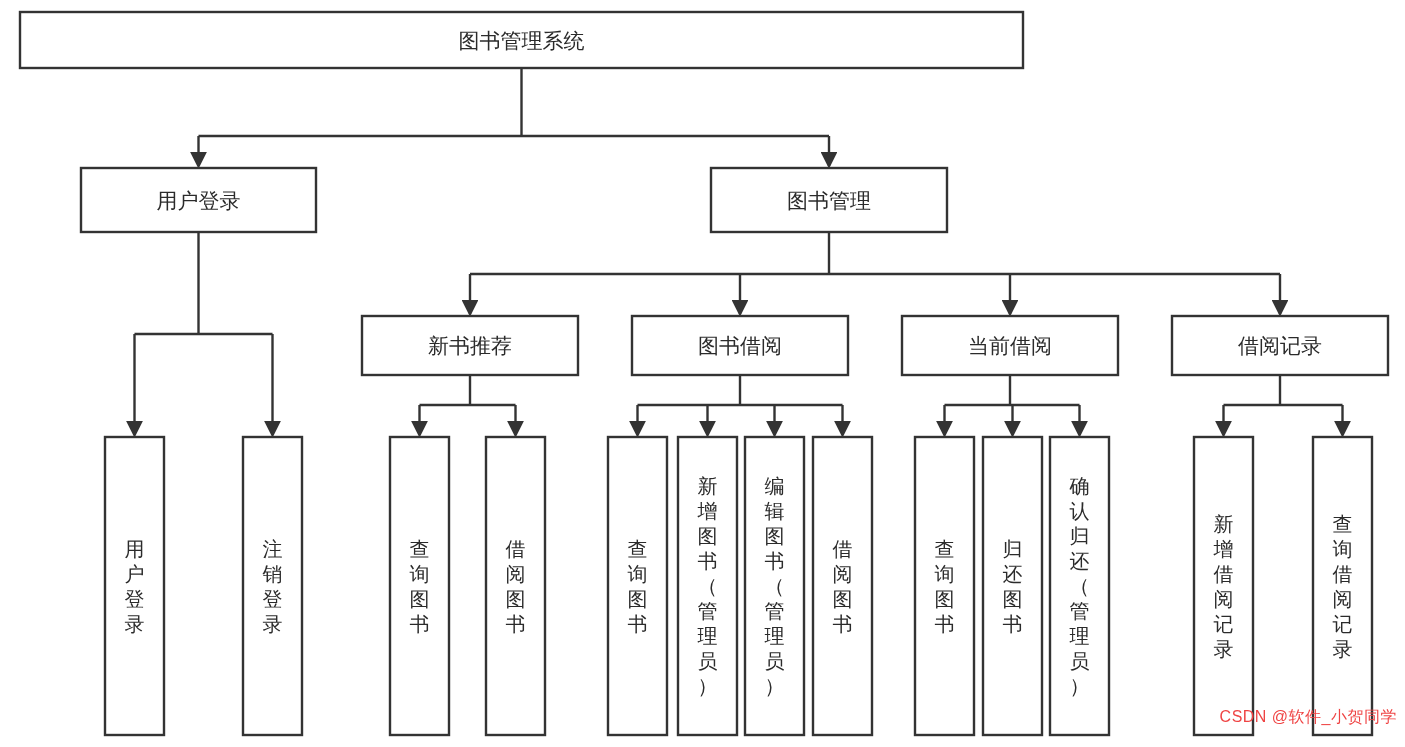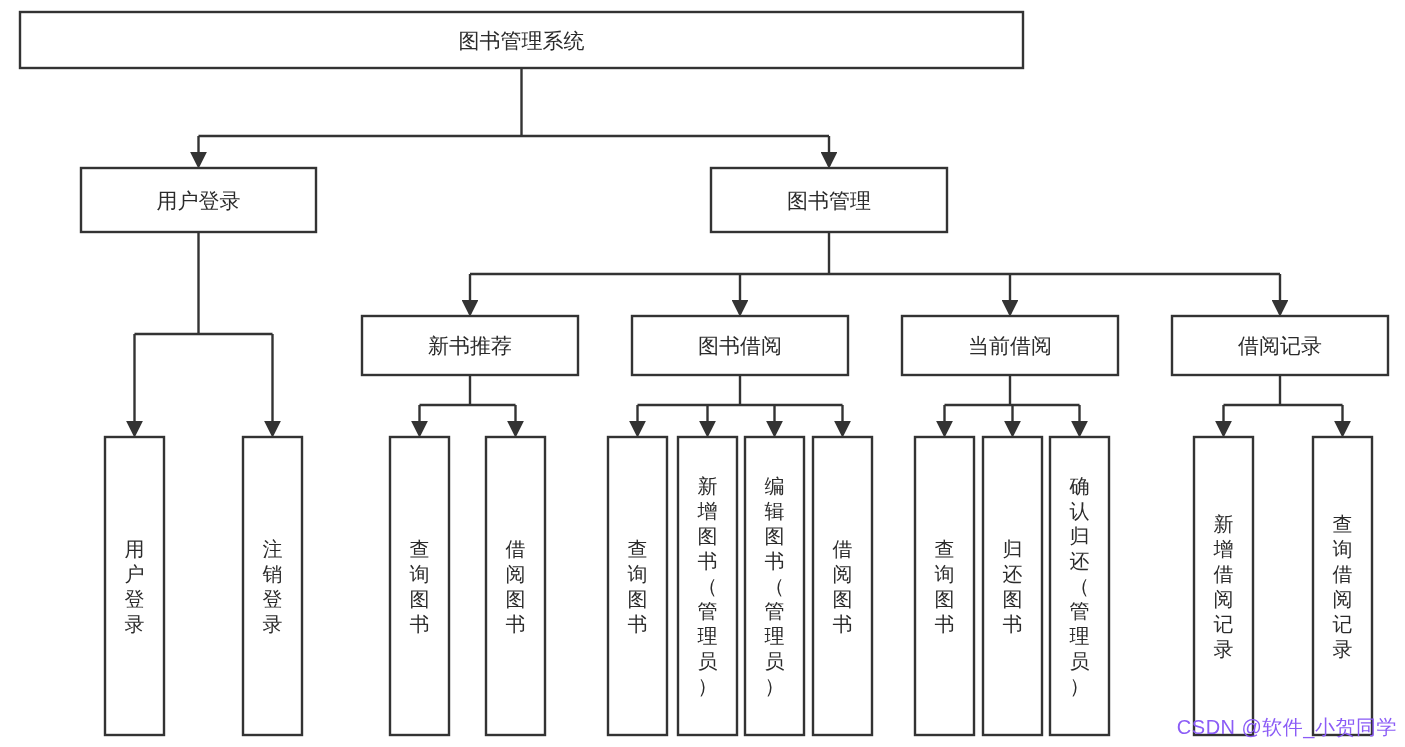--- a/index.html
+++ b/index.html
@@ -10,23 +10,23 @@
   #canvas{position:absolute;left:0;top:0;width:1405px;height:747px;}
   .node-rect{fill:#ffffff;stroke:#333333;stroke-width:2.4;}
   .edge{stroke:#333333;stroke-width:2.4;fill:none;}
   .arrow-head{fill:#333333;stroke:none;}
   .node-label{
     font-family:"Liberation Sans","DejaVu Sans",sans-serif;
     fill:#2b2b2b;font-size:21px;
   }
   .node-label.vert{font-size:20px;}
   .watermark{
-    position:absolute;right:8px;bottom:6px;
+    position:absolute;right:8px;bottom:19px;
     font-family:"Liberation Sans","DejaVu Sans",sans-serif;
-    font-size:20px;color:#8b5cf6;white-space:nowrap;
+    font-size:16px;color:#ef4444;white-space:nowrap;
     letter-spacing:.5px;pointer-events:none;
   }
 </style>
 </head>
 <body>
 
 <svg id="canvas" viewBox="0 0 1405 747">
   <defs>
     <marker id="arrow" viewBox="0 0 12 12" refX="10" refY="6" markerWidth="7" markerHeight="7" orient="auto-start-reverse">
       <path d="M 0 0 L 12 6 L 0 12 z" class="arrow-head"></path>

